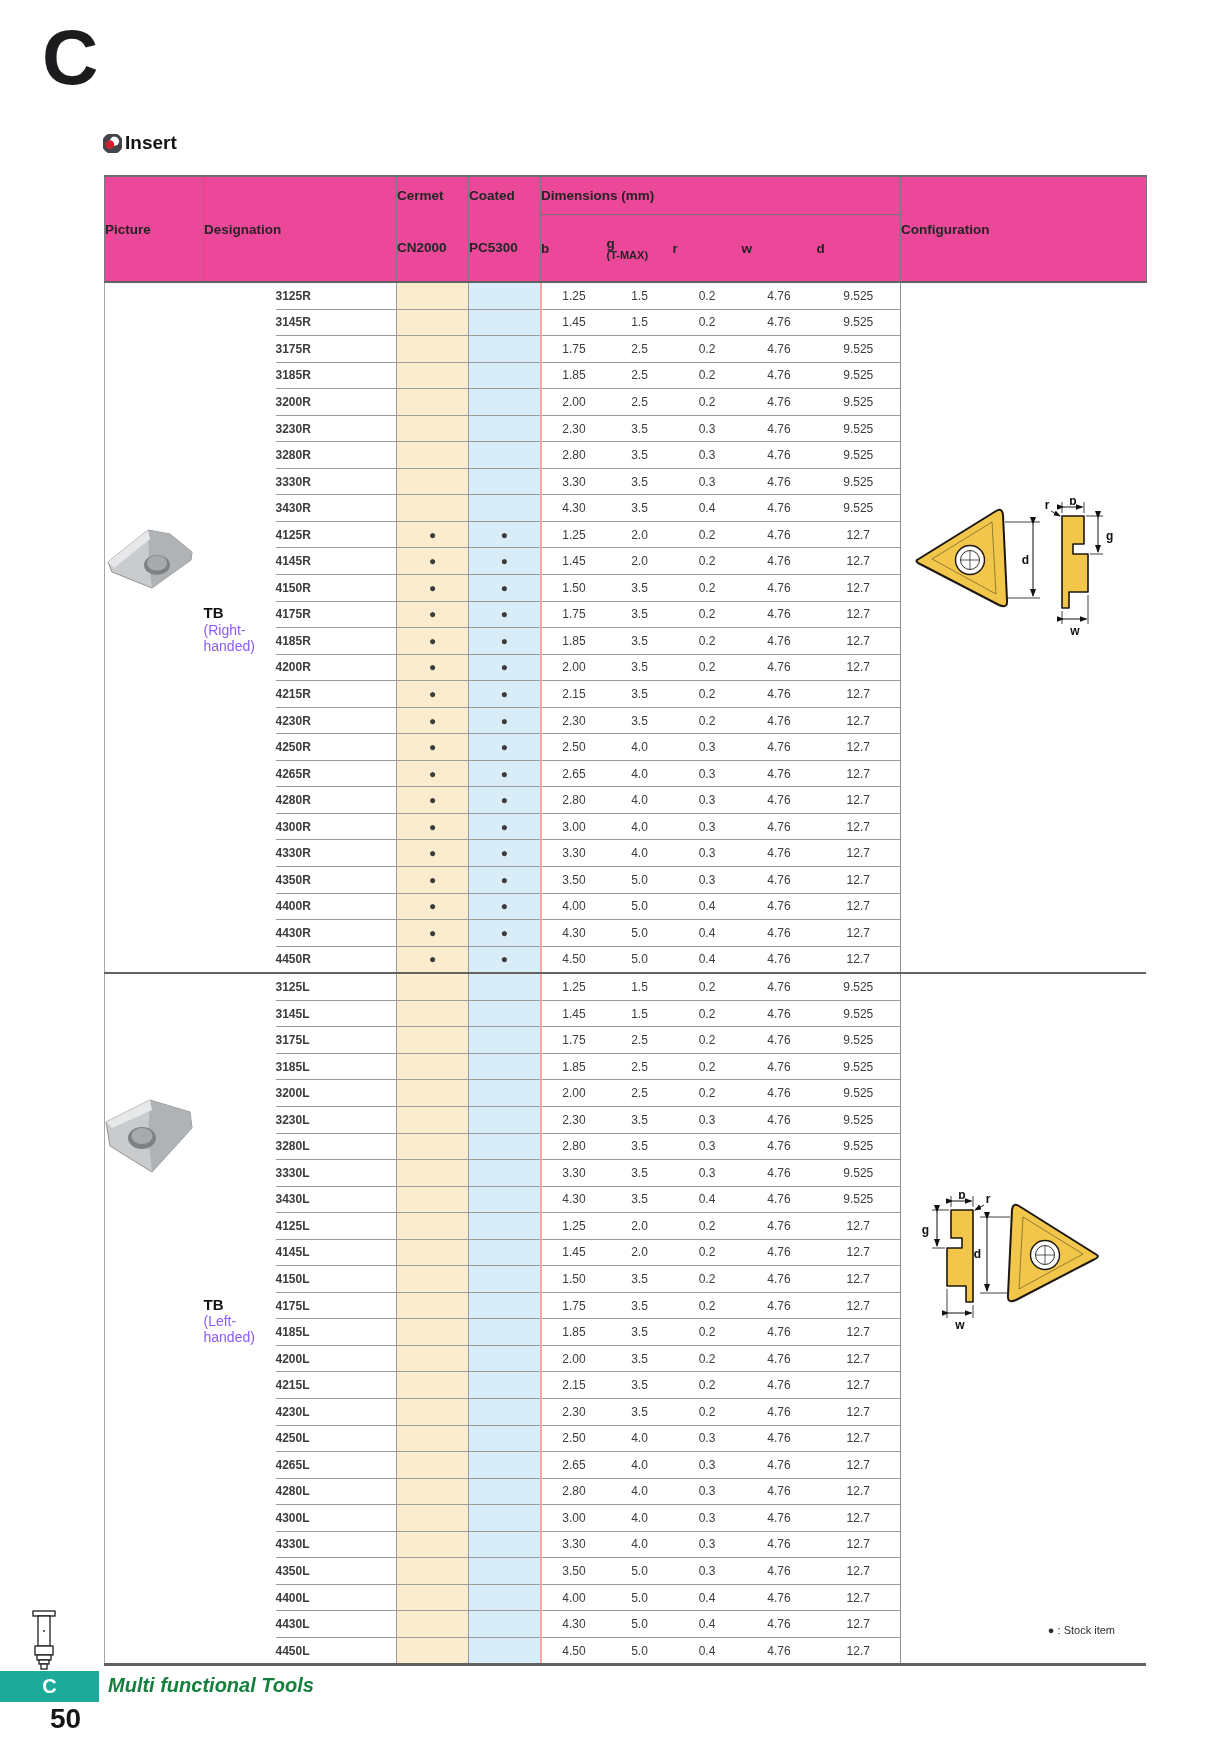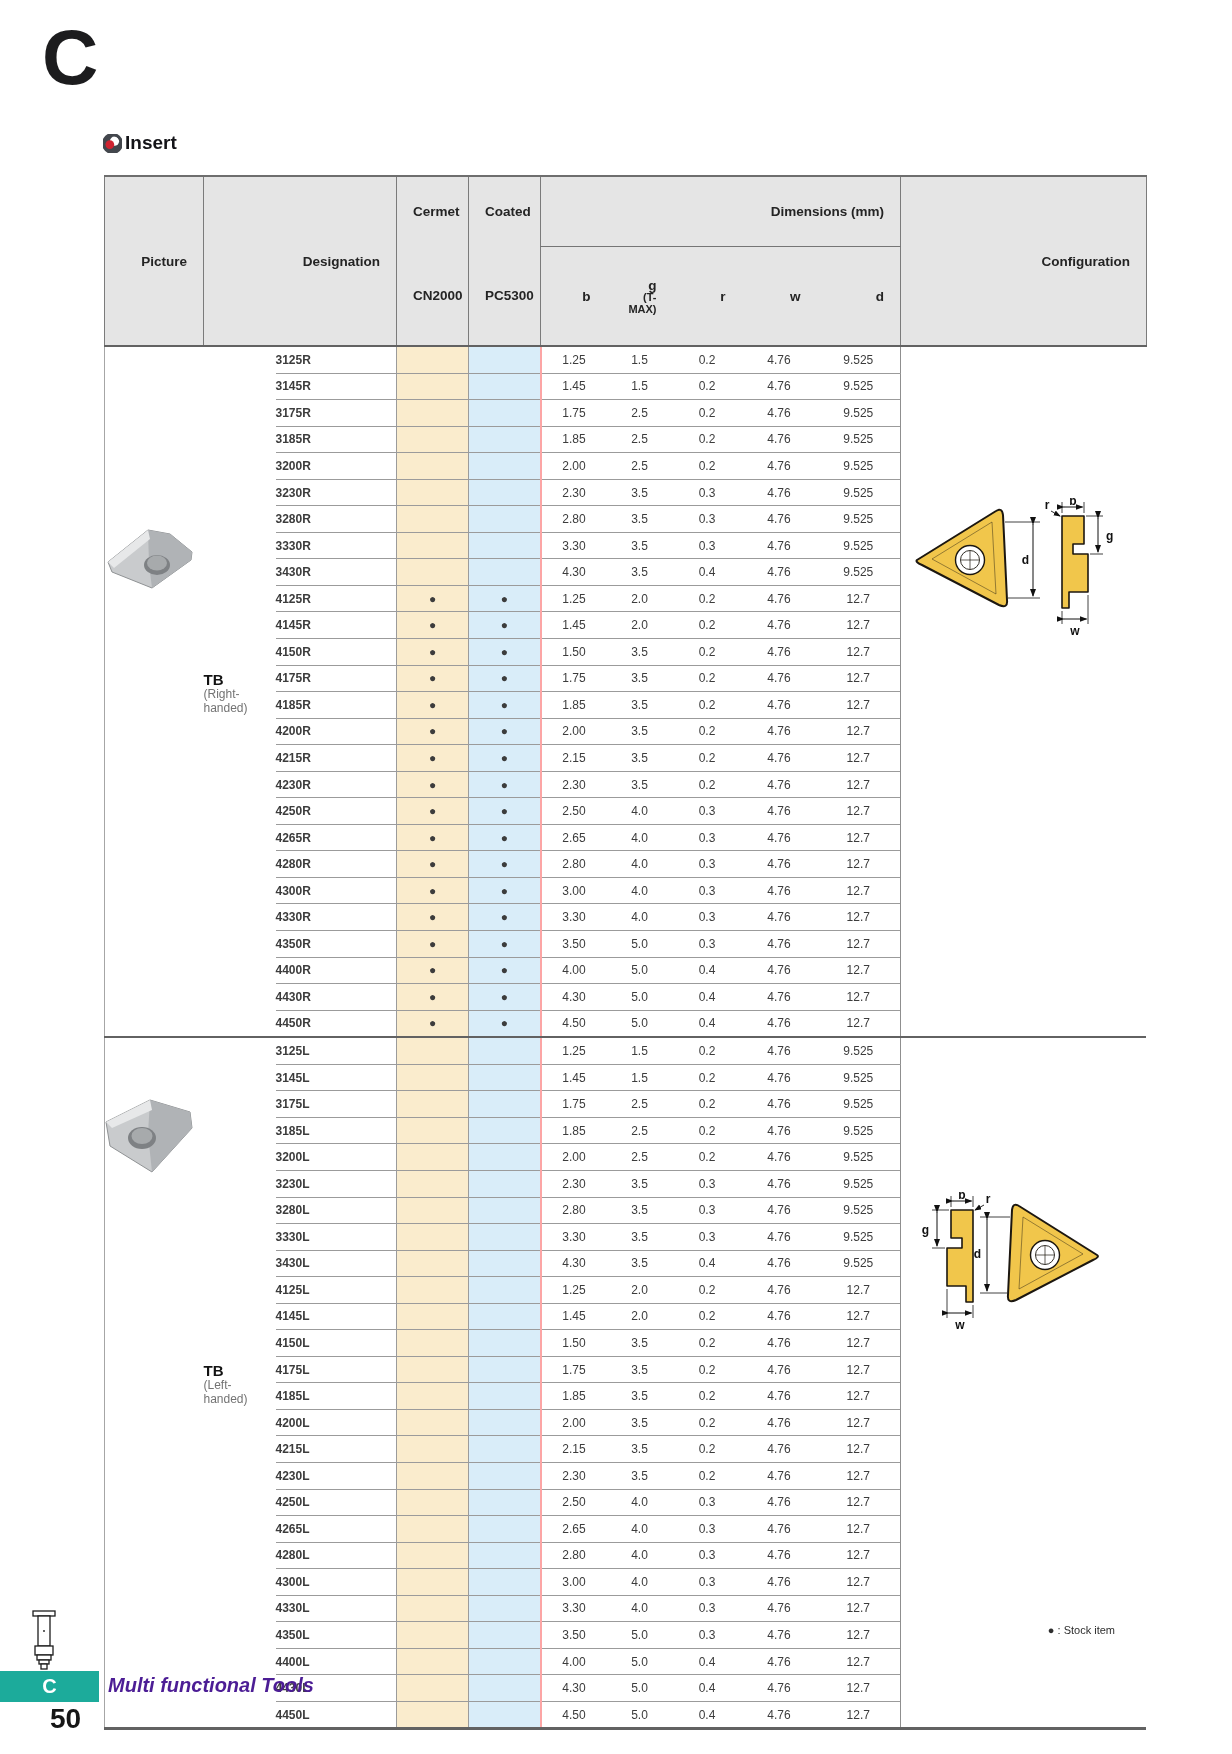--- a/index.html
+++ b/index.html
@@ -17,22 +17,22 @@
   
   .table-wrap{position:absolute;left:104px;top:175px;width:1042px;}
   table{border-collapse:collapse;table-layout:fixed;width:1042px;}
   col.c-pic{width:99px}col.c-lab{width:72px}col.c-des{width:121px}
   col.c-cer{width:72px}col.c-coa{width:72px}
   col.c-b{width:66px}col.c-g{width:66px}col.c-r{width:69px}col.c-w{width:75px}col.c-d{width:84px}
   col.c-cfg{width:246px}
 
   
   table.hdr{border:1px solid #7b7b7b;border-top:2px solid #6e6e6e;border-bottom:2px solid #626262;}
-  table.hdr th{background:#e5e5e5;font-size:13.5px;font-weight:bold;color:#242424;
-               padding:16px;text-align:right;vertical-align:middle;}
+  table.hdr th{background:#ec4899;font-size:13.5px;font-weight:bold;color:#242424;
+               padding:0;text-align:left;vertical-align:middle;}
   table.hdr tr.t1 th{height:37px;}
   table.hdr tr.t2 th{height:66px;}
   th.vline{border-left:1px solid #7b7b7b;}
   th.cermet1{background:#f5d895;}
   th.cermet2{background:#fbeed6;font-size:12px;}
   th.coated1{background:#b7dff2;}
   th.coated2{background:#d8edf9;font-size:12px;}
   th.dims{border-bottom:1px solid #757575;}
   th.dimletter{font-size:13px;}
   th .tmax{display:block;font-size:11px;font-weight:bold;margin-top:-2px;}
@@ -46,37 +46,37 @@
   td.mark{text-align:center;font-size:9px;color:#101010;}
   td.col-cermet{background:#faeccd;border-left:1px solid #9b9b9b;}
   td.col-coated{background:#d9edf9;border-left:1px solid #9b9b9b;}
   td.v{text-align:center;}
   td.v-b{border-left:2px solid #fca5a5;}
   td.pic-cell{vertical-align:middle;}
   td.label-cell{vertical-align:top;}
   td.cfg-cell{border-left:1px solid #8f8f8f;}
   .grp-label{padding-top:3px;}
   .grp-label .tb{font-size:15px;font-weight:bold;color:#121212;line-height:1.15;}
-  .grp-label .hand{font-size:12px;color:#737373;line-height:1.15;width:66px;}
+  .grp-label .hand{font-size:14px;color:#8b5cf6;line-height:1.15;width:66px;}
   .sep{height:2px;background:#626262;width:1042px;}
   .bottomline{height:3px;background:#626262;width:1042px;}
 
   
   .abs{position:absolute;}
   .stock-note{position:absolute;top:1624px;left:895px;width:220px;text-align:right;
               font-size:11px;color:#2e2e2e;}
   svg text{font-family:"Liberation Sans","DejaVu Sans",sans-serif;font-weight:bold;
            font-size:12px;fill:#111;}
 
   
   .footer-tab{position:absolute;left:0;top:1671px;width:99px;height:31px;background:#1cab9b;
               display:flex;align-items:center;justify-content:center;}
   .footer-tab .c{color:#ffffff;font-size:20px;font-weight:bold;}
   .footer-series{position:absolute;left:108px;top:1674px;font-size:20px;font-weight:bold;
-                 font-style:italic;color:#4c1d95;}
+                 font-style:italic;color:#15803d;}
   .page-number{position:absolute;left:50px;top:1703px;font-size:28px;font-weight:bold;color:#161616;}
 </style>
 </head>
 <body>
 
 <div class="page">
 
   <div class="section-letter">C</div>
   <div class="insert-heading">
     <svg class="bullet-ico" viewBox="0 0 19 19">

